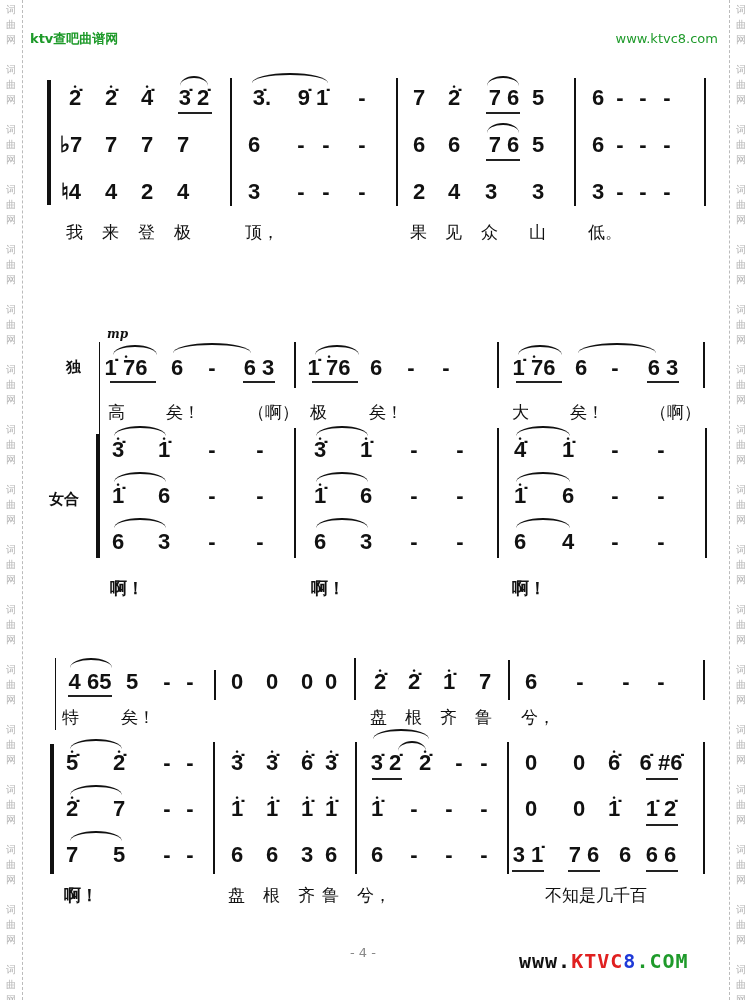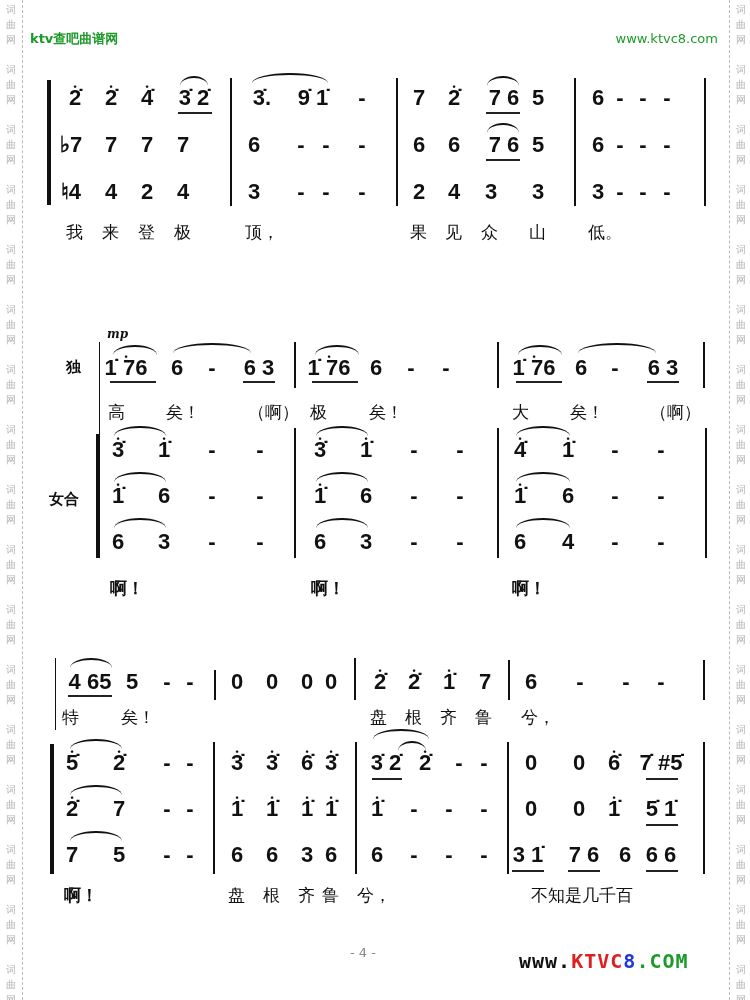--- a/index.html
+++ b/index.html
@@ -311,40 +311,40 @@
   <span class="n" style="left:386px;top:751px">3̇ 2̇</span>
   <span class="n dot-above" style="left:425px;top:751px">2̇</span>
   <span class="n" style="left:459px;top:751px">-</span>
   <span class="n" style="left:484px;top:751px">-</span>
   <div class="slur" style="left:373px;top:729px;width:56px"></div>
   <div class="slur" style="left:398px;top:741px;width:28px"></div>
   <div class="ul" style="left:372px;top:778px;width:30px"></div>
   <span class="n" style="left:531px;top:751px">0</span>
   <span class="n" style="left:579px;top:751px">0</span>
   <span class="n dot-above" style="left:614px;top:751px">6̇</span>
-  <span class="n" style="left:661px;top:751px">7̇ #5̇</span>
+  <span class="n" style="left:661px;top:751px">6̇ #6̇</span>
   <div class="ul" style="left:646px;top:778px;width:32px"></div>
 
   <span class="n dot-above" style="left:72px;top:797px">2̇</span>
   <span class="n" style="left:119px;top:797px">7</span>
   <span class="n" style="left:167px;top:797px">-</span>
   <span class="n" style="left:190px;top:797px">-</span>
   <div class="slur" style="left:70px;top:785px;width:52px"></div>
   <span class="n dot-above" style="left:237px;top:797px">1̇</span>
   <span class="n dot-above" style="left:272px;top:797px">1̇</span>
   <span class="n dot-above" style="left:307px;top:797px">1̇</span>
   <span class="n dot-above" style="left:331px;top:797px">1̇</span>
   <span class="n dot-above" style="left:377px;top:797px">1̇</span>
   <span class="n" style="left:414px;top:797px">-</span>
   <span class="n" style="left:449px;top:797px">-</span>
   <span class="n" style="left:484px;top:797px">-</span>
   <span class="n" style="left:531px;top:797px">0</span>
   <span class="n" style="left:579px;top:797px">0</span>
   <span class="n dot-above" style="left:614px;top:797px">1̇</span>
-  <span class="n" style="left:661px;top:797px">5̇ 1̇</span>
+  <span class="n" style="left:661px;top:797px">1̇ 2̇</span>
   <div class="ul" style="left:646px;top:824px;width:32px"></div>
 
   <span class="n" style="left:72px;top:843px">7</span>
   <span class="n" style="left:119px;top:843px">5</span>
   <span class="n" style="left:167px;top:843px">-</span>
   <span class="n" style="left:190px;top:843px">-</span>
   <div class="slur" style="left:70px;top:831px;width:52px"></div>
   <span class="n" style="left:237px;top:843px">6</span>
   <span class="n" style="left:272px;top:843px">6</span>
   <span class="n" style="left:307px;top:843px">3</span>
@@ -360,19 +360,19 @@
   <div class="ul" style="left:512px;top:870px;width:32px"></div>
   <div class="ul" style="left:568px;top:870px;width:32px"></div>
   <div class="ul" style="left:646px;top:870px;width:32px"></div>
 
   <span class="ly b" style="left:64px;top:885px">啊！</span>
   <span class="ly" style="left:228px;top:885px">盘</span>
   <span class="ly" style="left:263px;top:885px">根</span>
   <span class="ly" style="left:298px;top:885px">齐</span>
   <span class="ly" style="left:322px;top:885px">鲁</span>
   <span class="ly" style="left:357px;top:885px">兮，</span>
-  <span class="ly" style="left:531px;top:885px">不知是几千百</span>
+  <span class="ly" style="left:545px;top:885px">不知是几千百</span>
 </div>
 
 <div class="pageno">- 4 -</div>
 <div class="logo">
   <span class="k">www.</span><span class="r">KTVC</span><span class="b">8</span><span class="g">.COM</span>
 </div>
 
 </body></html>

